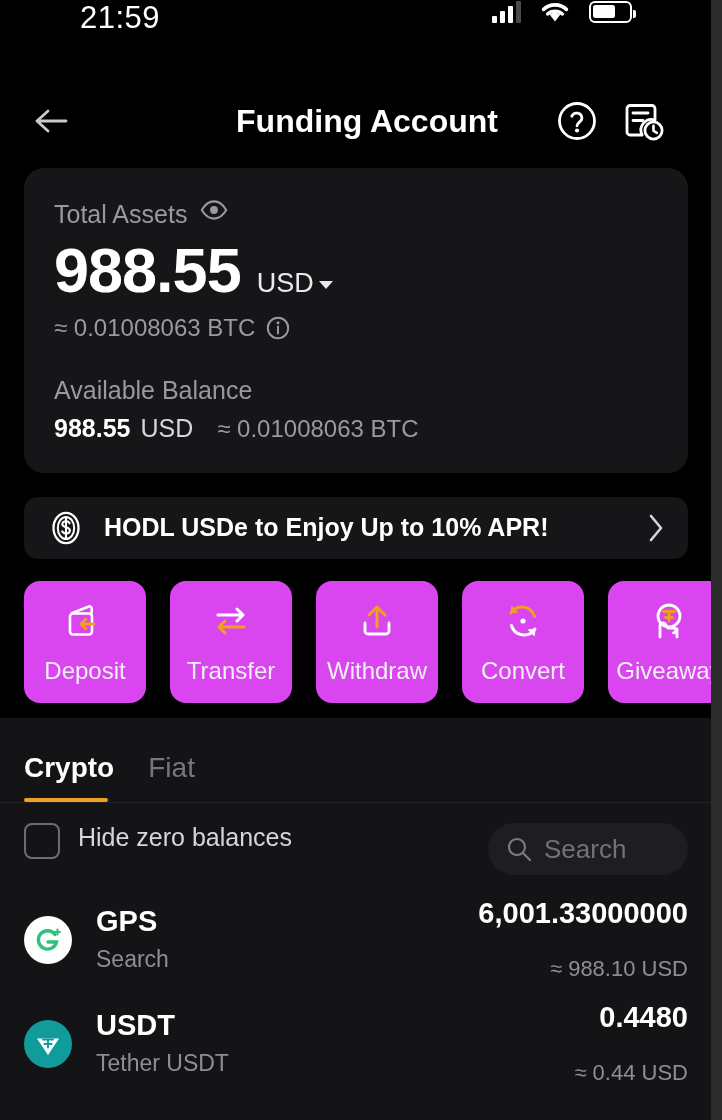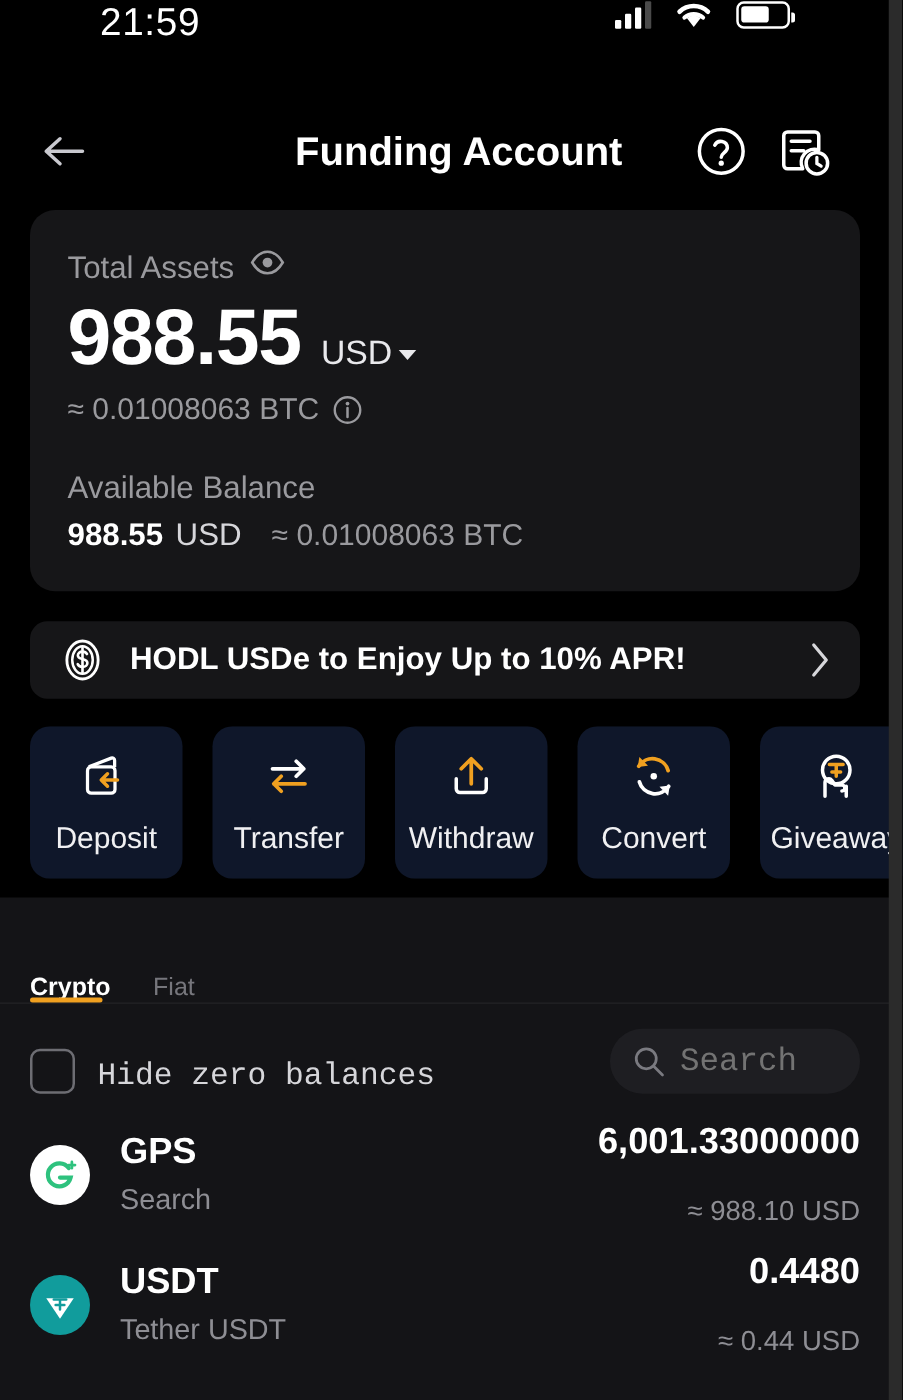--- a/index.html
+++ b/index.html
@@ -83,41 +83,41 @@
     margin:24px 34px 0 24px; height:62px; background:#161618; border-radius:14px;
     display:flex; align-items:center; padding:0 22px 0 24px; gap:20px;
   }
   .promo-text { color:#fff; font-size:25px; font-weight:700; flex:1; }
 
   
   .actions {
     display:flex; gap:24px; margin:22px 0 0 24px; overflow:hidden;
   }
   .action {
-    flex:0 0 122px; height:122px; background:#0f172a; border-radius:16px;
+    flex:0 0 122px; height:122px; background:#d946ef; border-radius:16px;
     display:flex; flex-direction:column; align-items:center; justify-content:center; gap:14px;
   }
   .action-label { color:#f0f0f2; font-size:24px; white-space:nowrap; }
 
   
   .panel {
     position:absolute; left:0; right:0; top:718px; bottom:0; background:#141417;
   }
   .tabs { display:flex; align-items:flex-end; gap:34px; padding:24px 0 0 24px; height:84px; }
-  .tab { position:relative; font-size:20px; }
+  .tab { position:relative; font-size:28px; padding-bottom:18px; }
   .tab.active { color:#fff; font-weight:700; }
   .tab.inactive { color:#76767c; }
   .tab.active::after {
     content:""; position:absolute; left:0; right:6px; bottom:0; height:4px;
     background:#f0a020; border-radius:2px;
   }
   .tab-rule { height:1px; background:#232327; }
 
   .filter-row {
-    display:flex; align-items:flex-end; padding:20px 34px 0 24px; gap:18px;font-family:Liberation Mono, monospace;
+    display:flex; align-items:flex-start; padding:20px 34px 0 24px; gap:18px;
   }
   .checkbox { width:36px; height:36px; border:2.2px solid #6d6d73; border-radius:8px; flex:0 0 auto; }
   .checkbox-label { color:#d6d6da; font-size:25px; }
   .search {
     margin-left:auto; width:200px; height:52px; background:#1e1e22; border-radius:26px;
     display:flex; align-items:center; gap:12px; padding:0 18px;
   }
   .search-placeholder { color:#737373; font-size:26px; }
 
   

